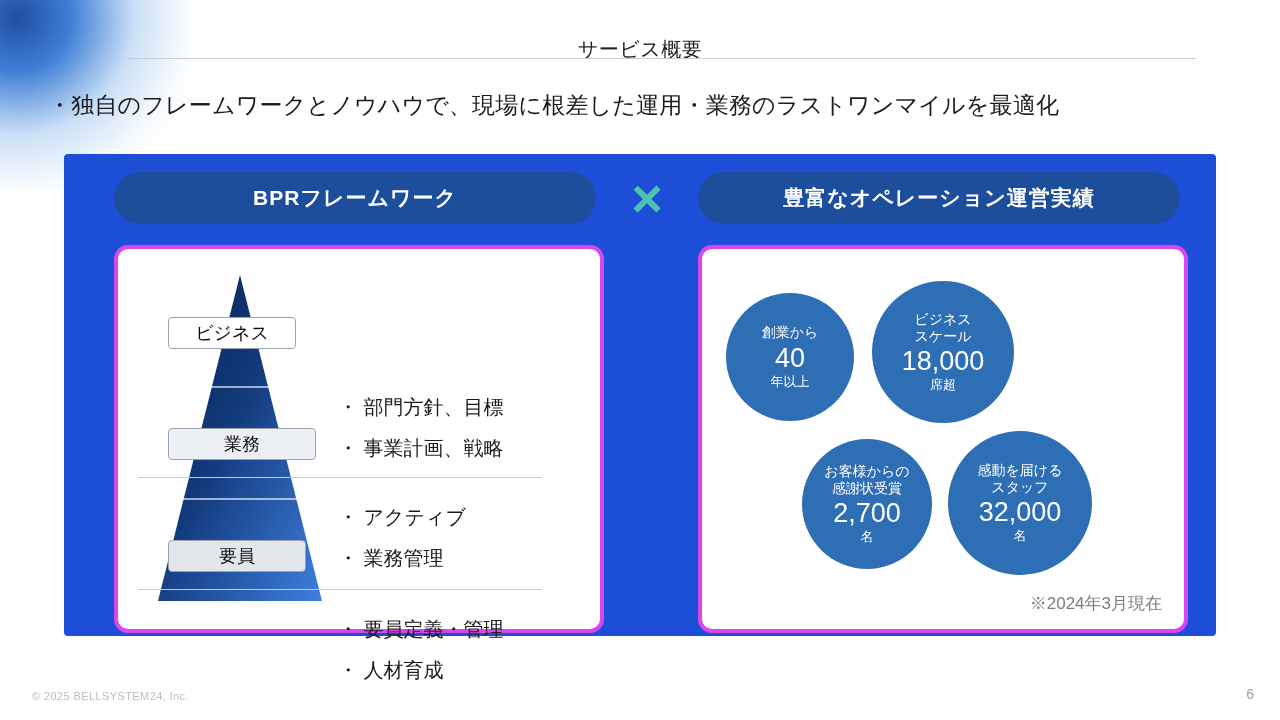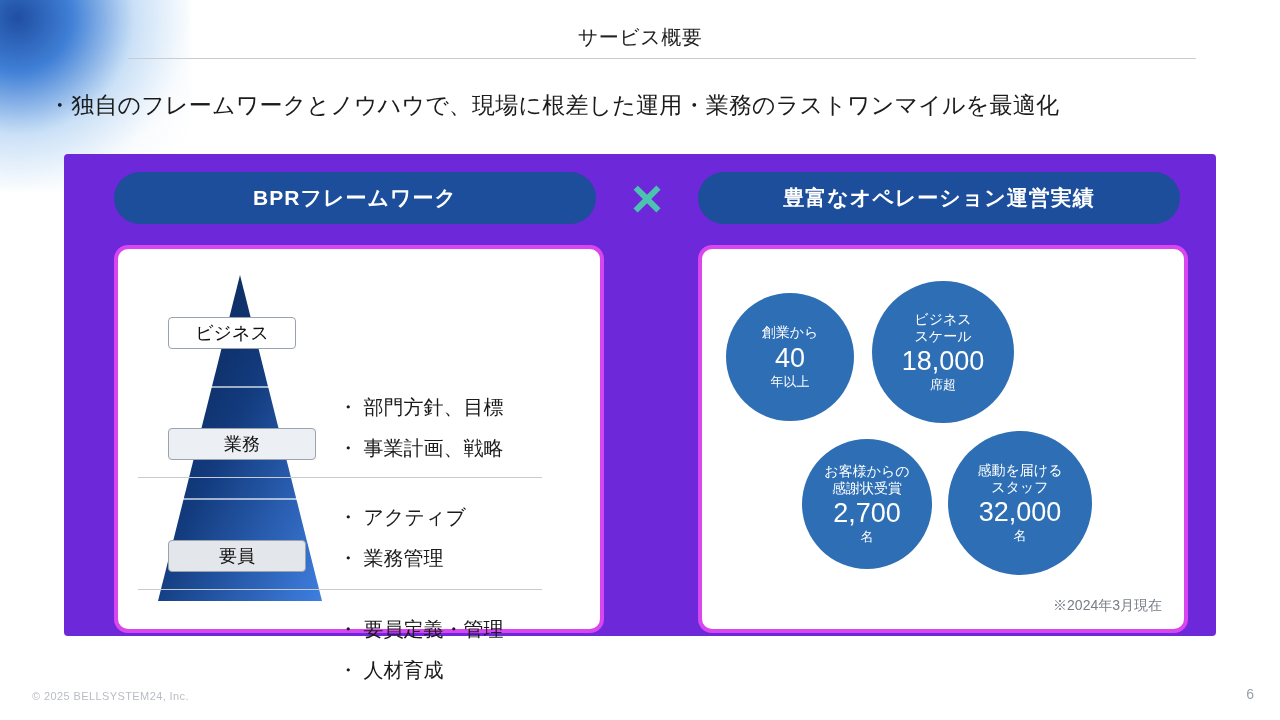--- a/index.html
+++ b/index.html
@@ -26,21 +26,21 @@
     left: -40px;
     top: -40px;
     width: 230px;
     height: 230px;
     background: radial-gradient(circle at 25% 25%, #1f4ea1 0%, #3f7fd6 22%, rgba(160,200,240,0.55) 48%, rgba(230,240,250,0.25) 70%, rgba(255,255,255,0) 85%);
     filter: blur(2px);
     pointer-events: none;
   }
   .slide-title {
     position: absolute;
-    top: 24px;
+    top: 36px;
     left: 0;
     width: 1280px;
     text-align: center;
     font-size: 20px;
     color: #222;
     letter-spacing: 0.5px;
   }
   .title-rule {
     position: absolute;
     top: 58px;
@@ -56,21 +56,21 @@
     font-size: 23px;
     color: #1b1b1b;
     letter-spacing: 0.2px;
   }
   .panel {
     position: absolute;
     left: 64px;
     top: 154px;
     width: 1152px;
     height: 482px;
-    background: #6d28d9;
+    background: #1d4ed8;
     border-radius: 4px;
   }
   
   .col-header {
     position: absolute;
     height: 52px;
     border-radius: 26px;
     background: #1c4e9c;
     color: #ffffff;
     font-size: 21px;
@@ -174,21 +174,21 @@
     line-height: 1.15;
   }
   .circle .cap   { font-size: 14px; }
   .circle .big   { font-size: 27px; margin: 2px 0 1px; }
   .circle .unit  { font-size: 13px; }
 
   .note {
     position: absolute;
     right: 22px;
     bottom: 14px;
-    font-size: 14px;
+    font-size: 17px;
     color: #777d85;
   }
 
   .footer-left {
     position: absolute;
     left: 32px;
     top: 690px;
     font-size: 11px;
     color: #b9bdc3;
     letter-spacing: 0.4px;

